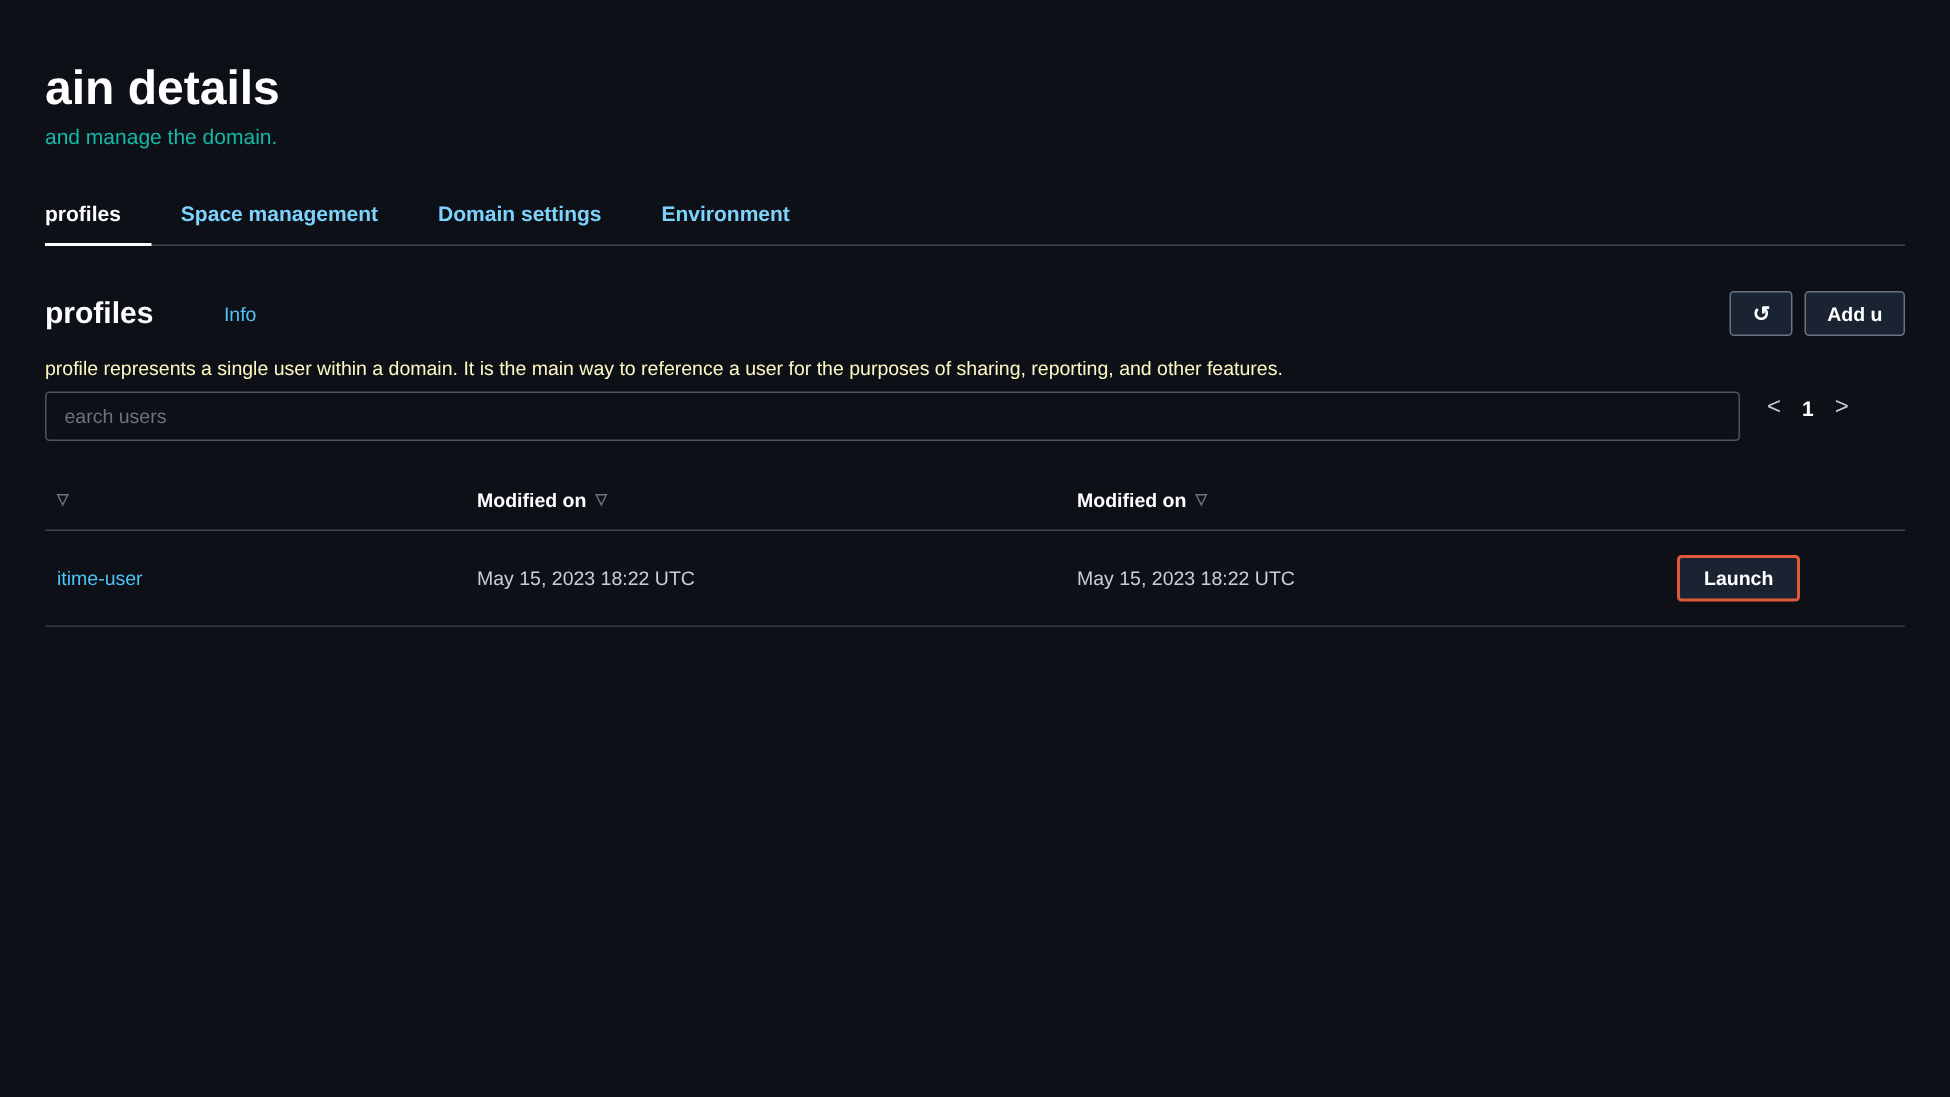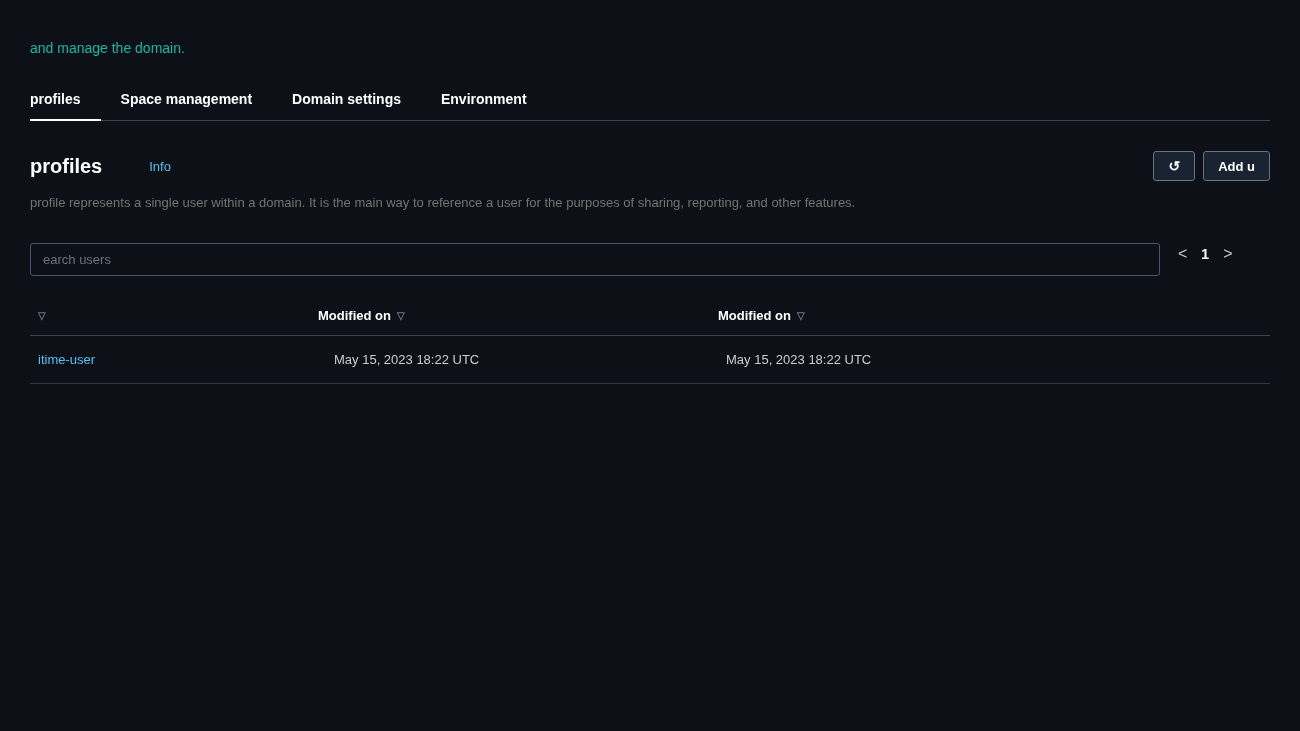--- a/index.html
+++ b/index.html
@@ -39,21 +39,21 @@
       display: flex;
       border-bottom: 1px solid #3d444d;
       margin-bottom: 30px;
     }
 
     .tab-item {
       padding: 10px 20px 12px 0;
       margin-right: 20px;
       font-size: 14px;
       font-weight: 700;
-      color: #ffffff;
+      color: #7dd3fc;
       cursor: pointer;
       border-bottom: 2px solid transparent;
       position: relative;
       top: 1px;
     }
 
     .tab-item.active {
       color: #ffffff;
       border-bottom: 2px solid #ffffff;
     }
@@ -103,22 +103,22 @@
       align-items: center;
       gap: 6px;
     }
 
     .btn-icon {
       font-size: 14px;
     }
 
     .section-description {
       font-size: 13px;
-      color: #737373;
-      margin-bottom: 30px;
+      color: #fef9c3;
+      margin-bottom: 5px;
       max-width: 1200px;
       line-height: 1.5;
     }
 
     .search-pagination-row {
       display: flex;
       align-items: flex-start;
       gap: 12px;
       margin-bottom: 20px;
     }
@@ -189,21 +189,20 @@
       font-size: 10px;
       color: #6b7280;
     }
 
     .table-data-row {
       display: grid;
       grid-template-columns: 280px 1fr 1fr 160px;
       border-bottom: 1px solid #2d3748;
       padding: 12px 0;
       align-items: center;
-      gap: 16px;
     }
 
     .table-cell {
       padding: 4px 8px;
       font-size: 13px;
       color: #c9cdd4;
     }
 
     .user-link {
       color: #4fc3f7;
@@ -221,20 +220,21 @@
       border: 2px solid #e05a3a;
       background-color: #1a2332;
       color: #ffffff;
     }
   </style>
 </head>
 <body>
 
 <div class="page-container">
 
+  <div class="page-title">ain details</div>
   <div class="page-subtitle">and manage the domain.</div>
 
   <div class="tabs-bar">
     <div class="tab-item active">profiles</div>
     <div class="tab-item">Space management</div>
     <div class="tab-item">Domain settings</div>
     <div class="tab-item">Environment</div>
   </div>
 
   <div class="section-header">
@@ -279,15 +279,18 @@
       </div>
       <div class="table-header-cell"></div>
     </div>
 
     <div class="table-data-row">
       <div class="table-cell">
         <a class="user-link">itime-user</a>
       </div>
       <div class="table-cell">May 15, 2023 18:22 UTC</div>
       <div class="table-cell">May 15, 2023 18:22 UTC</div>
+      <div class="table-cell">
+        <button class="launch-btn">Launch</button>
+      </div>
     </div>
   </div>
 </div>
 
 </body></html>

